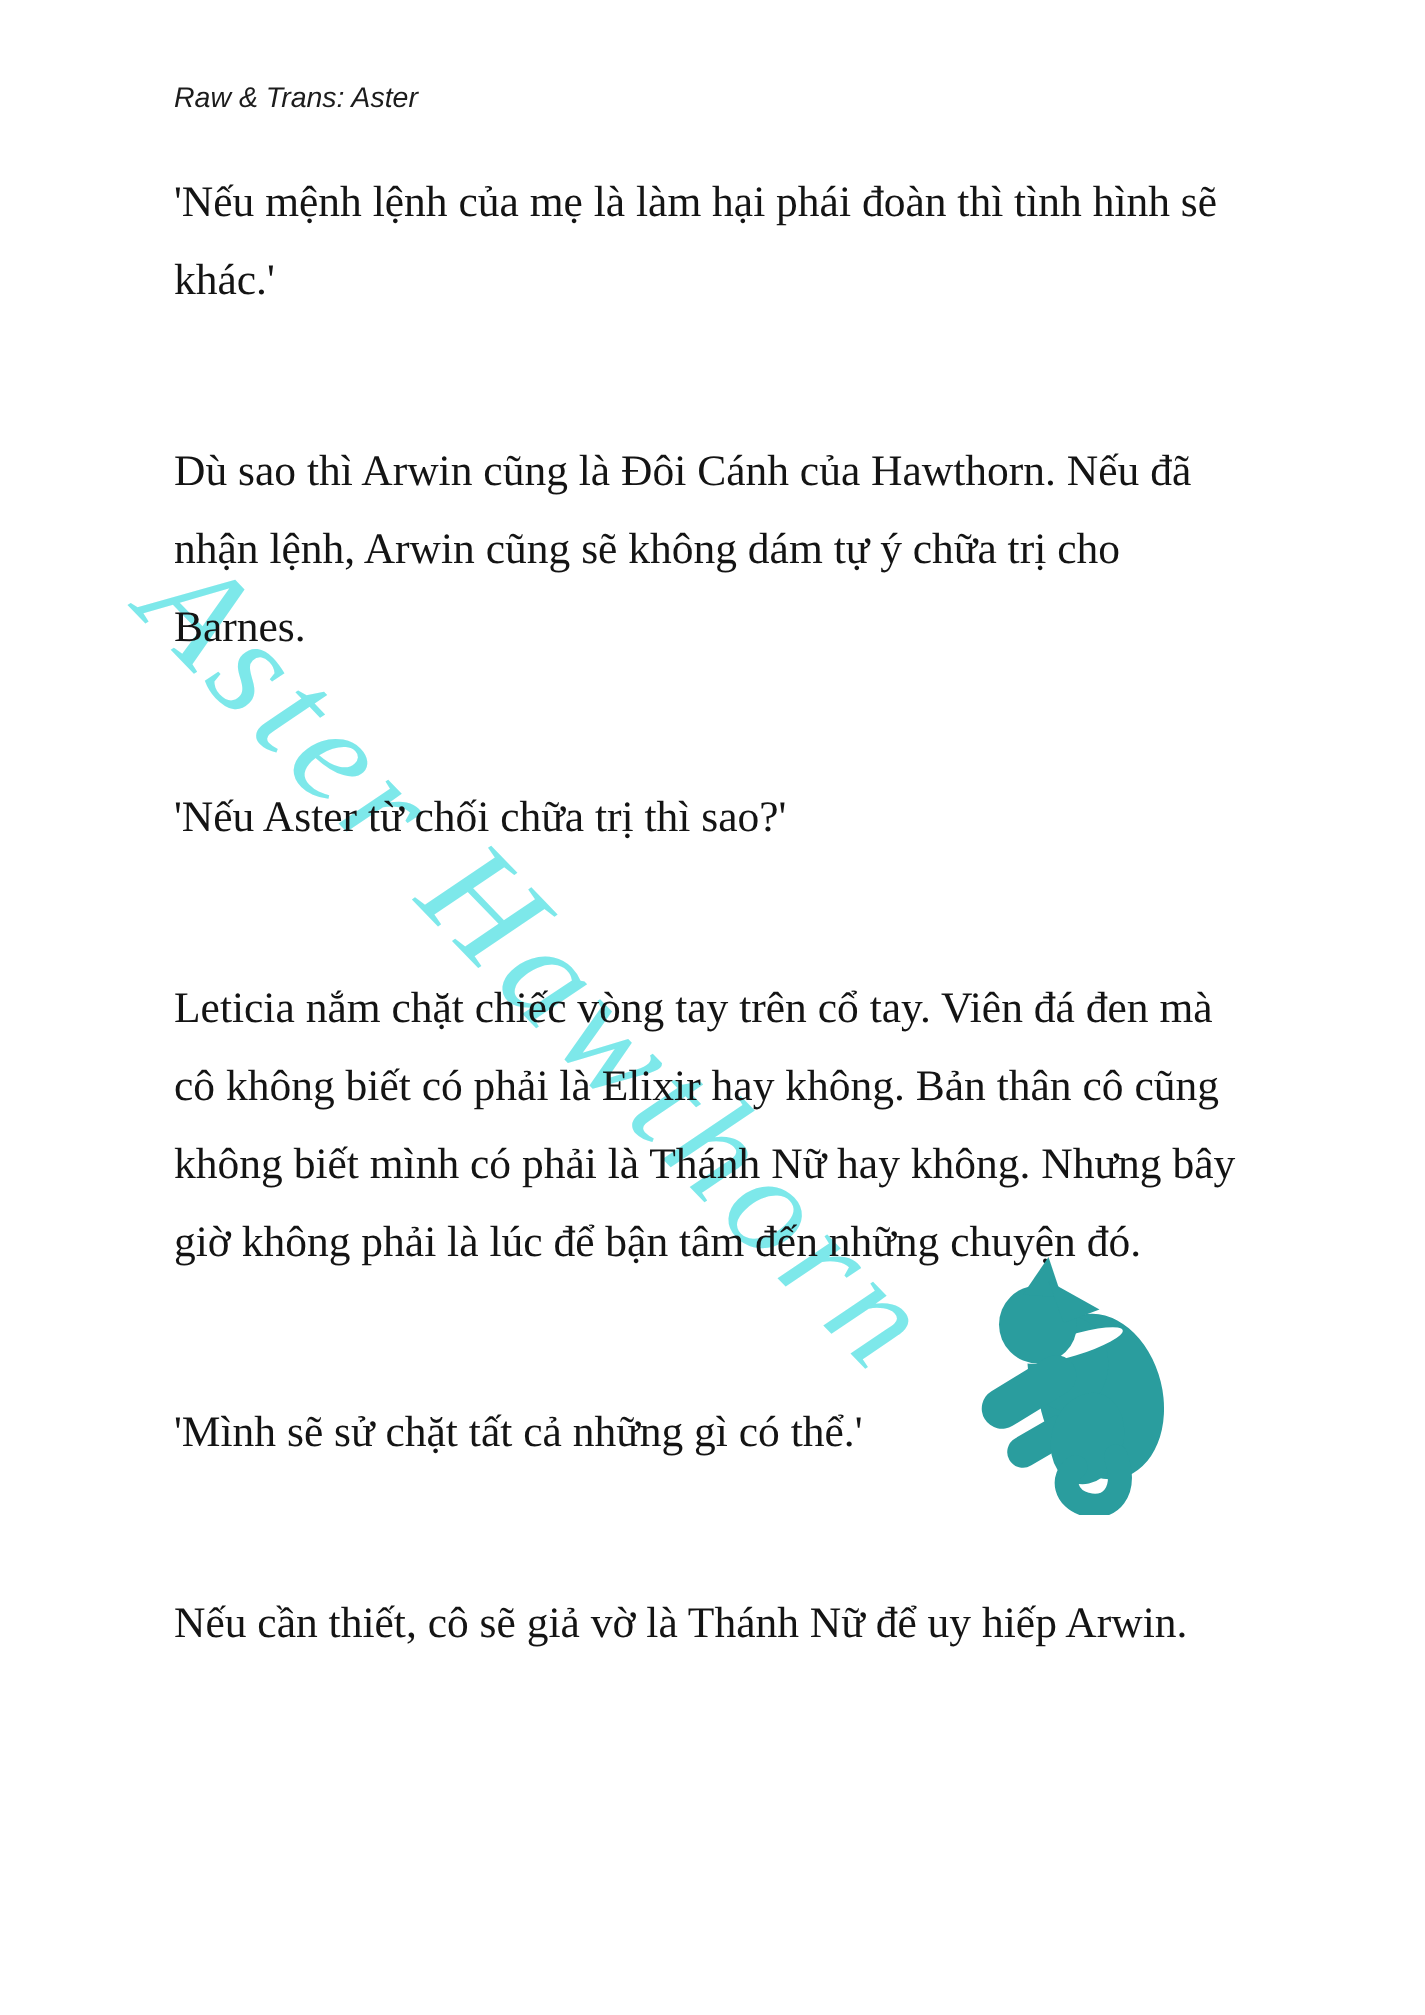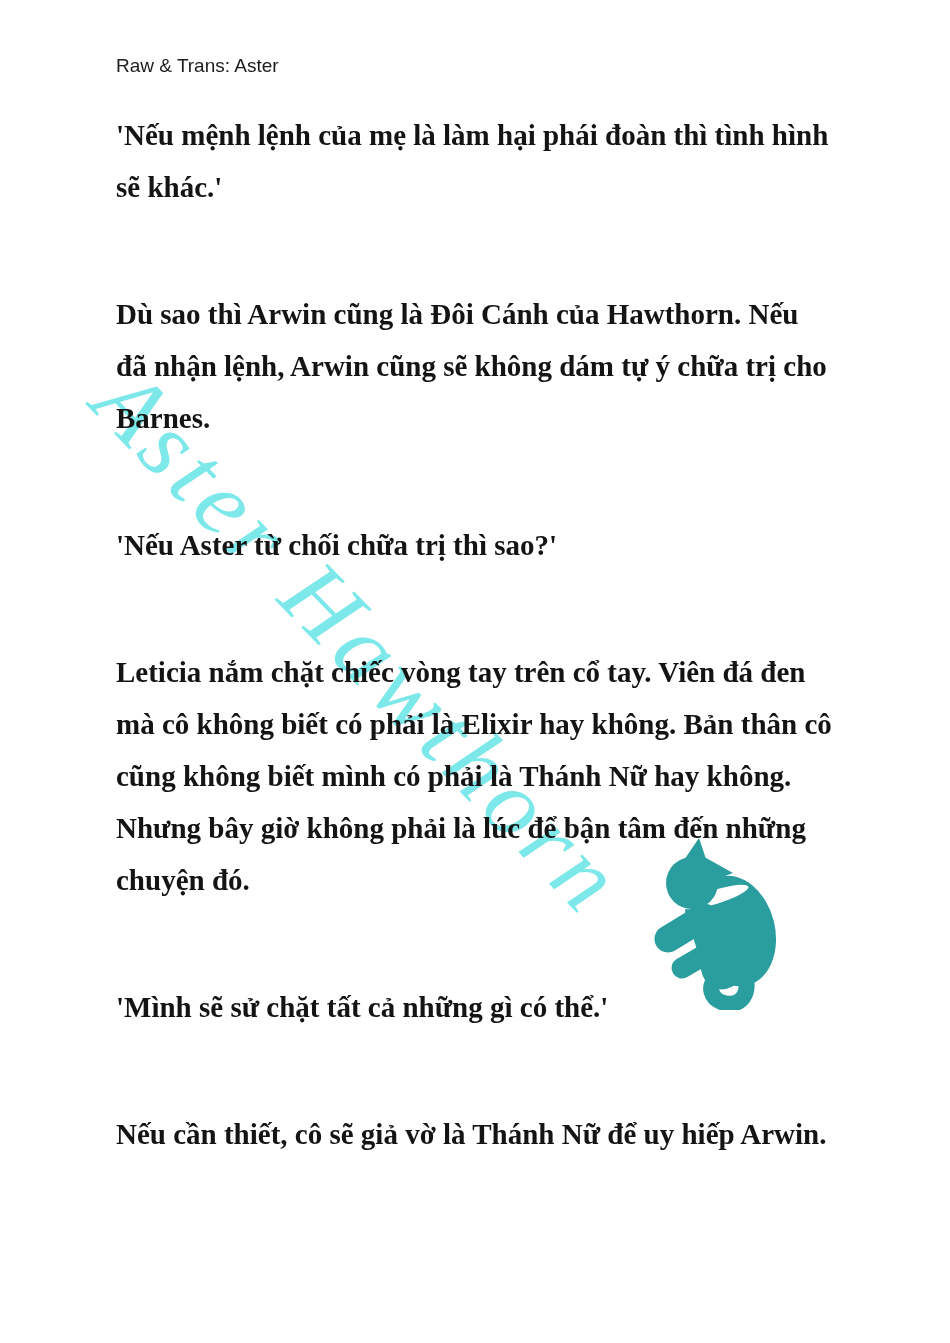--- a/index.html
+++ b/index.html
@@ -31,28 +31,28 @@
     left: 116px;
     top: 55px;
     width: 716px;
     z-index: 2;
   }
   .doc-header {
     font-family: "Liberation Sans", sans-serif;
     font-size: 19px;
     color: #1c1c1c;
     margin: 0 0 32px 0;
+    font-style: italic;
   }
   p.body-par {
     font-family: "Liberation Serif", serif;
     font-size: 29px;
     line-height: 52px;
     color: #141414;
     margin: 0 0 75px 0;
-    font-weight: bold;
   }
   .cat {
     position: absolute;
     left: 652px;
     top: 835px;
     width: 125px;
     height: 175px;
     z-index: 2;
   }
 </style>

